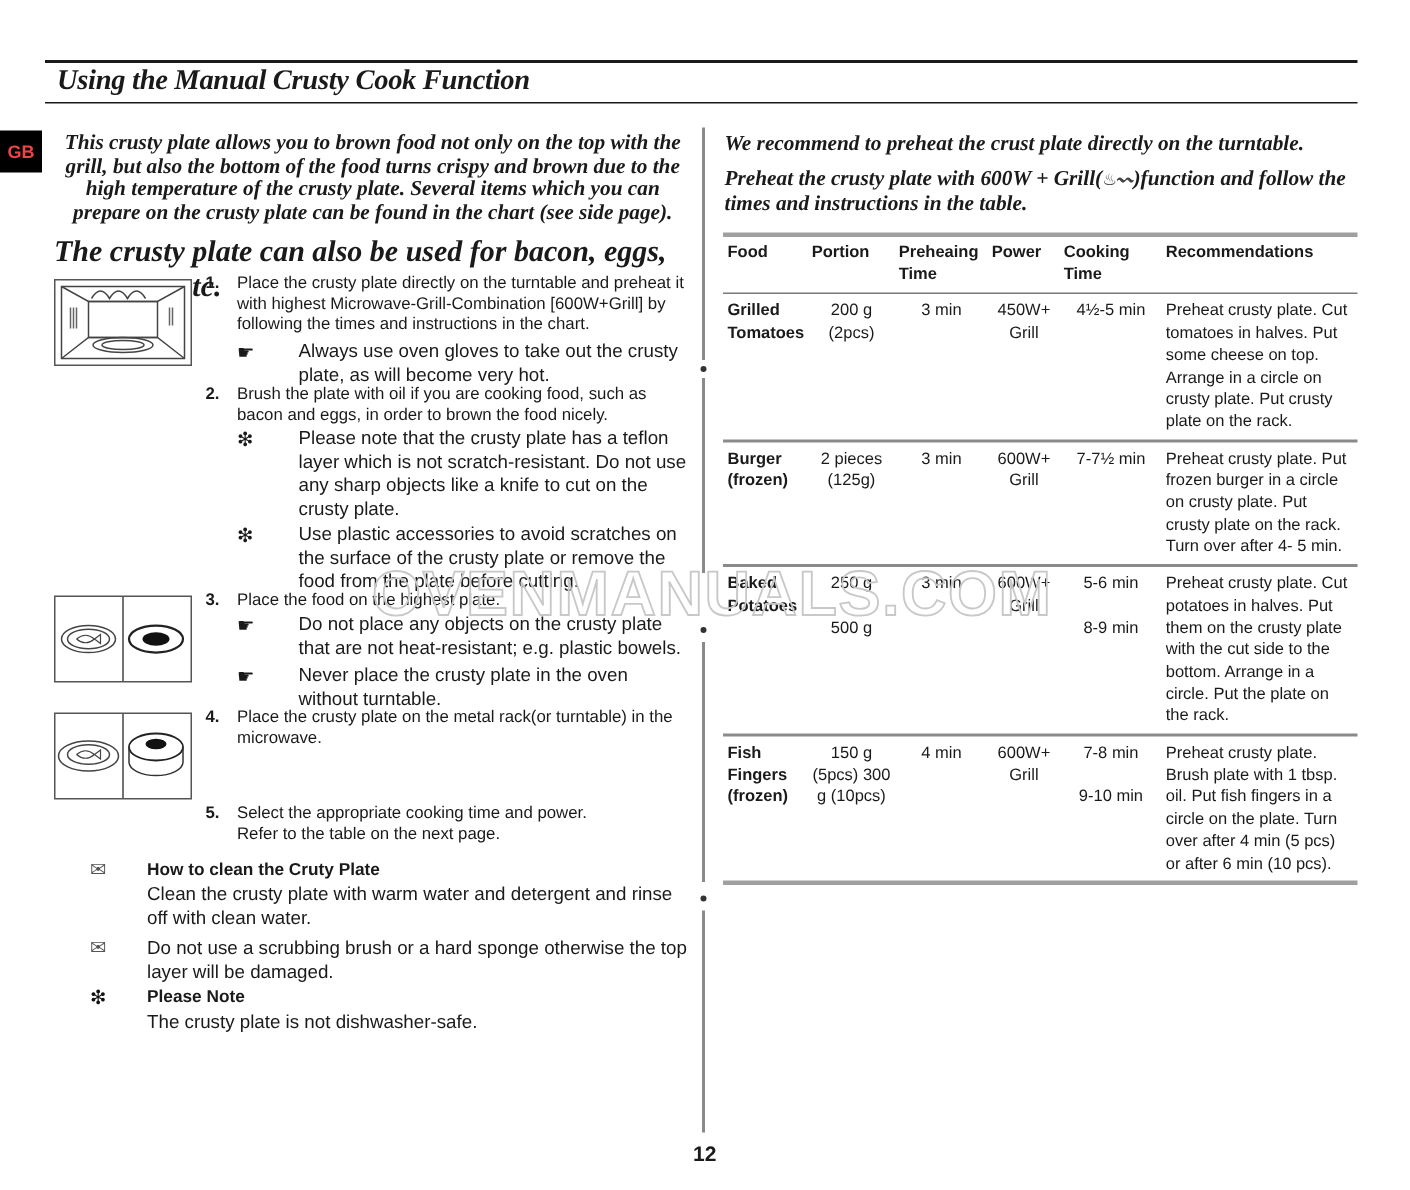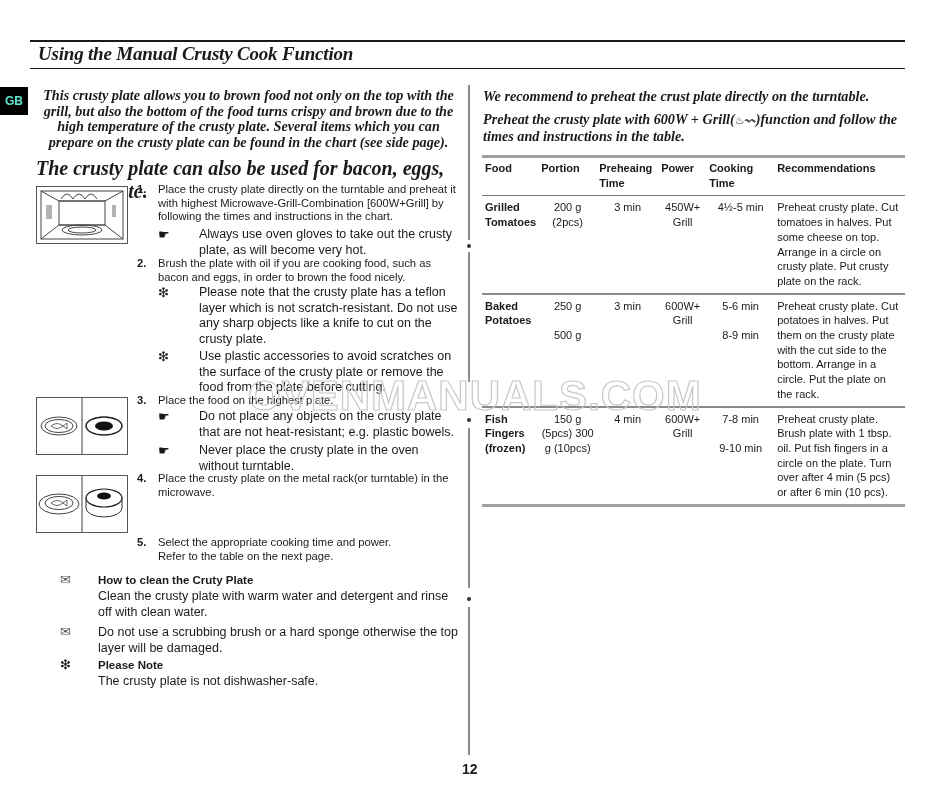--- a/index.html
+++ b/index.html
@@ -1,21 +1,21 @@
 <!DOCTYPE html>
 <html><head>
 <meta charset="utf-8">
 <style>
   html, body { margin:0; padding:0; background:#ffffff; }
   body { width:940px; height:793px; position:relative; overflow:hidden; font-family:"Liberation Sans", sans-serif; color:#1a1a1a; }
   .abs { position:absolute; }
   .title-rule-top { left:30px; top:40px; width:875px; height:2px; background:#1a1a1a; }
   .title-rule-bot { left:30px; top:68px; width:875px; height:1px; background:#1a1a1a; }
   .page-title { left:38px; top:43px; font-family:"Liberation Serif", serif; font-style:italic; font-weight:bold; font-size:19px; letter-spacing:-0.2px; }
-  .lang-tab { left:0; top:87px; width:28px; height:28px; background:#000; color:#5eead4; font-weight:bold; font-size:12px; display:flex; align-items:center; justify-content:center; }
+  .lang-tab { left:0; top:87px; width:28px; height:28px; background:#000; color:#ef4444; font-weight:bold; font-size:12px; display:flex; align-items:center; justify-content:center; }
   .intro { left:36px; top:88px; width:425px; font-family:"Liberation Serif", serif; font-style:italic; font-weight:bold; font-size:14.2px; line-height:15.5px;text-align:center; }
   .intro2 { left:36px; top:157px; width:425px; font-family:"Liberation Serif", serif; font-style:italic; font-weight:bold; font-size:20px; }
   .divider { left:468px; width:2px; background:#8a8a8a; }
   .dot { width:4px; height:4px; border-radius:2px; background:#333; }
   .step { position:absolute; font-size:11.2px; line-height:13.5px; }
   .step .num { position:absolute; left:0; top:0; font-weight:bold; }
   .step .txt { position:absolute; left:21px; top:0; width:305px; }
   .note { position:absolute; font-size:12.5px; line-height:15.5px; }
   .note .ico { position:absolute; left:0; top:0; width:30px; font-size:13px; }
   .note .txt { position:absolute; left:41px; top:0; width:262px; }
@@ -181,20 +181,28 @@
   <tbody>
     <tr>
       <td class="food">Grilled Tomatoes</td>
       <td class="c">200 g (2pcs)</td>
       <td class="c">3 min</td>
       <td class="c">450W+ Grill</td>
       <td class="c">4½-5 min</td>
       <td>Preheat crusty plate. Cut tomatoes in halves. Put some cheese on top. Arrange in a circle on crusty plate. Put crusty plate on the rack.</td>
     </tr>
     <tr>
+      <td class="food">Burger (frozen)</td>
+      <td class="c">2 pieces (125g)</td>
+      <td class="c">3 min</td>
+      <td class="c">600W+ Grill</td>
+      <td class="c">7-7½ min</td>
+      <td>Preheat crusty plate. Put frozen burger in a circle on crusty plate. Put crusty plate on the rack. Turn over after 4- 5 min.</td>
+    </tr>
+    <tr>
       <td class="food">Baked Potatoes</td>
       <td class="c" style="white-space:pre-line;">250 g
 
 500 g</td>
       <td class="c">3 min</td>
       <td class="c">600W+ Grill</td>
       <td class="c" style="white-space:pre-line;">5-6 min
 
 8-9 min</td>
       <td>Preheat crusty plate. Cut potatoes in halves. Put them on the crusty plate with the cut side to the bottom. Arrange in a circle. Put the plate on the rack.</td>

